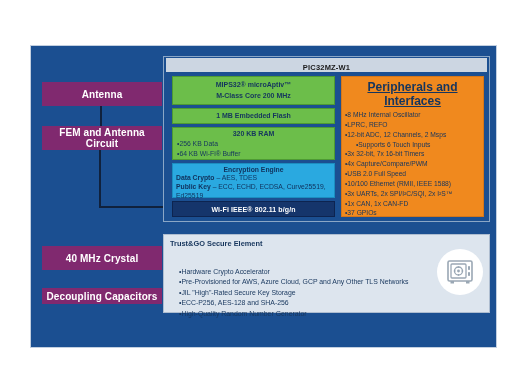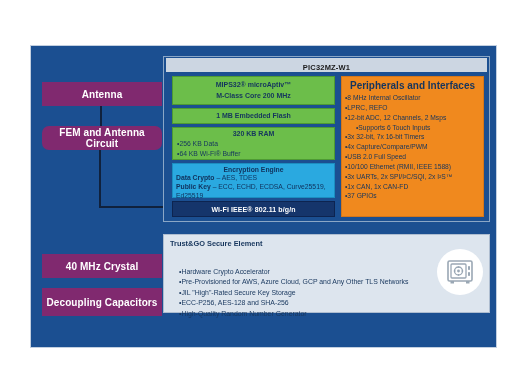--- a/index.html
+++ b/index.html
@@ -40,23 +40,23 @@
     color: #ffffff;
     font-size: 10px;
     font-weight: bold;
     display: flex;
     align-items: center;
     justify-content: center;
     text-align: center;
     letter-spacing: 0.1px;
   }
   #box-antenna   { left: 42px;  top: 82px;  width: 120px; height: 24px; }
-  #box-fem       { left: 42px;  top: 126px; width: 120px; height: 24px; border-radius: 7px; }
-  #box-crystal   { left: 42px;  top: 254px; width: 120px; height: 24px; }
-  #box-decoup    { left: 42px;  top: 288px; width: 120px; height: 28px; }
+  #box-fem       { left: 42px;  top: 126px; width: 120px; height: 24px; }
+  #box-crystal   { left: 42px;  top: 246px; width: 120px; height: 24px; }
+  #box-decoup    { left: 42px;  top: 288px; width: 120px; height: 16px; }
 
   
   .conn {
     position: absolute;
     background: #10213c;
   }
   #conn-ant-fem   { left: 100px; top: 106px; width: 2px;  height: 20px; }
   #conn-fem-down  { left: 99px;  top: 150px; width: 2px;  height: 58px; }
   #conn-fem-right { left: 99px;  top: 206px; width: 76px; height: 2px;  }
 
@@ -174,22 +174,23 @@
     background: #f0891e;
     border: 1px solid #d4761a;
     box-sizing: border-box;
     color: #15355e;
     padding: 3px 3px 0 3px;
   }
   #panel-peripherals .per-title {
     display: block;
     text-align: center;
     font-weight: bold;
-    font-size: 10px;
+    font-size: 12px;
     margin-bottom: 2px;
+    text-decoration: underline;
   }
   #panel-peripherals ul {
     margin: 0; padding: 0; list-style: none;
   }
   #panel-peripherals li {
     font-size: 6.7px;
     line-height: 1.47;
   }
   #panel-peripherals li::before { content: "\2022 "; }
   #panel-peripherals li.sub {

